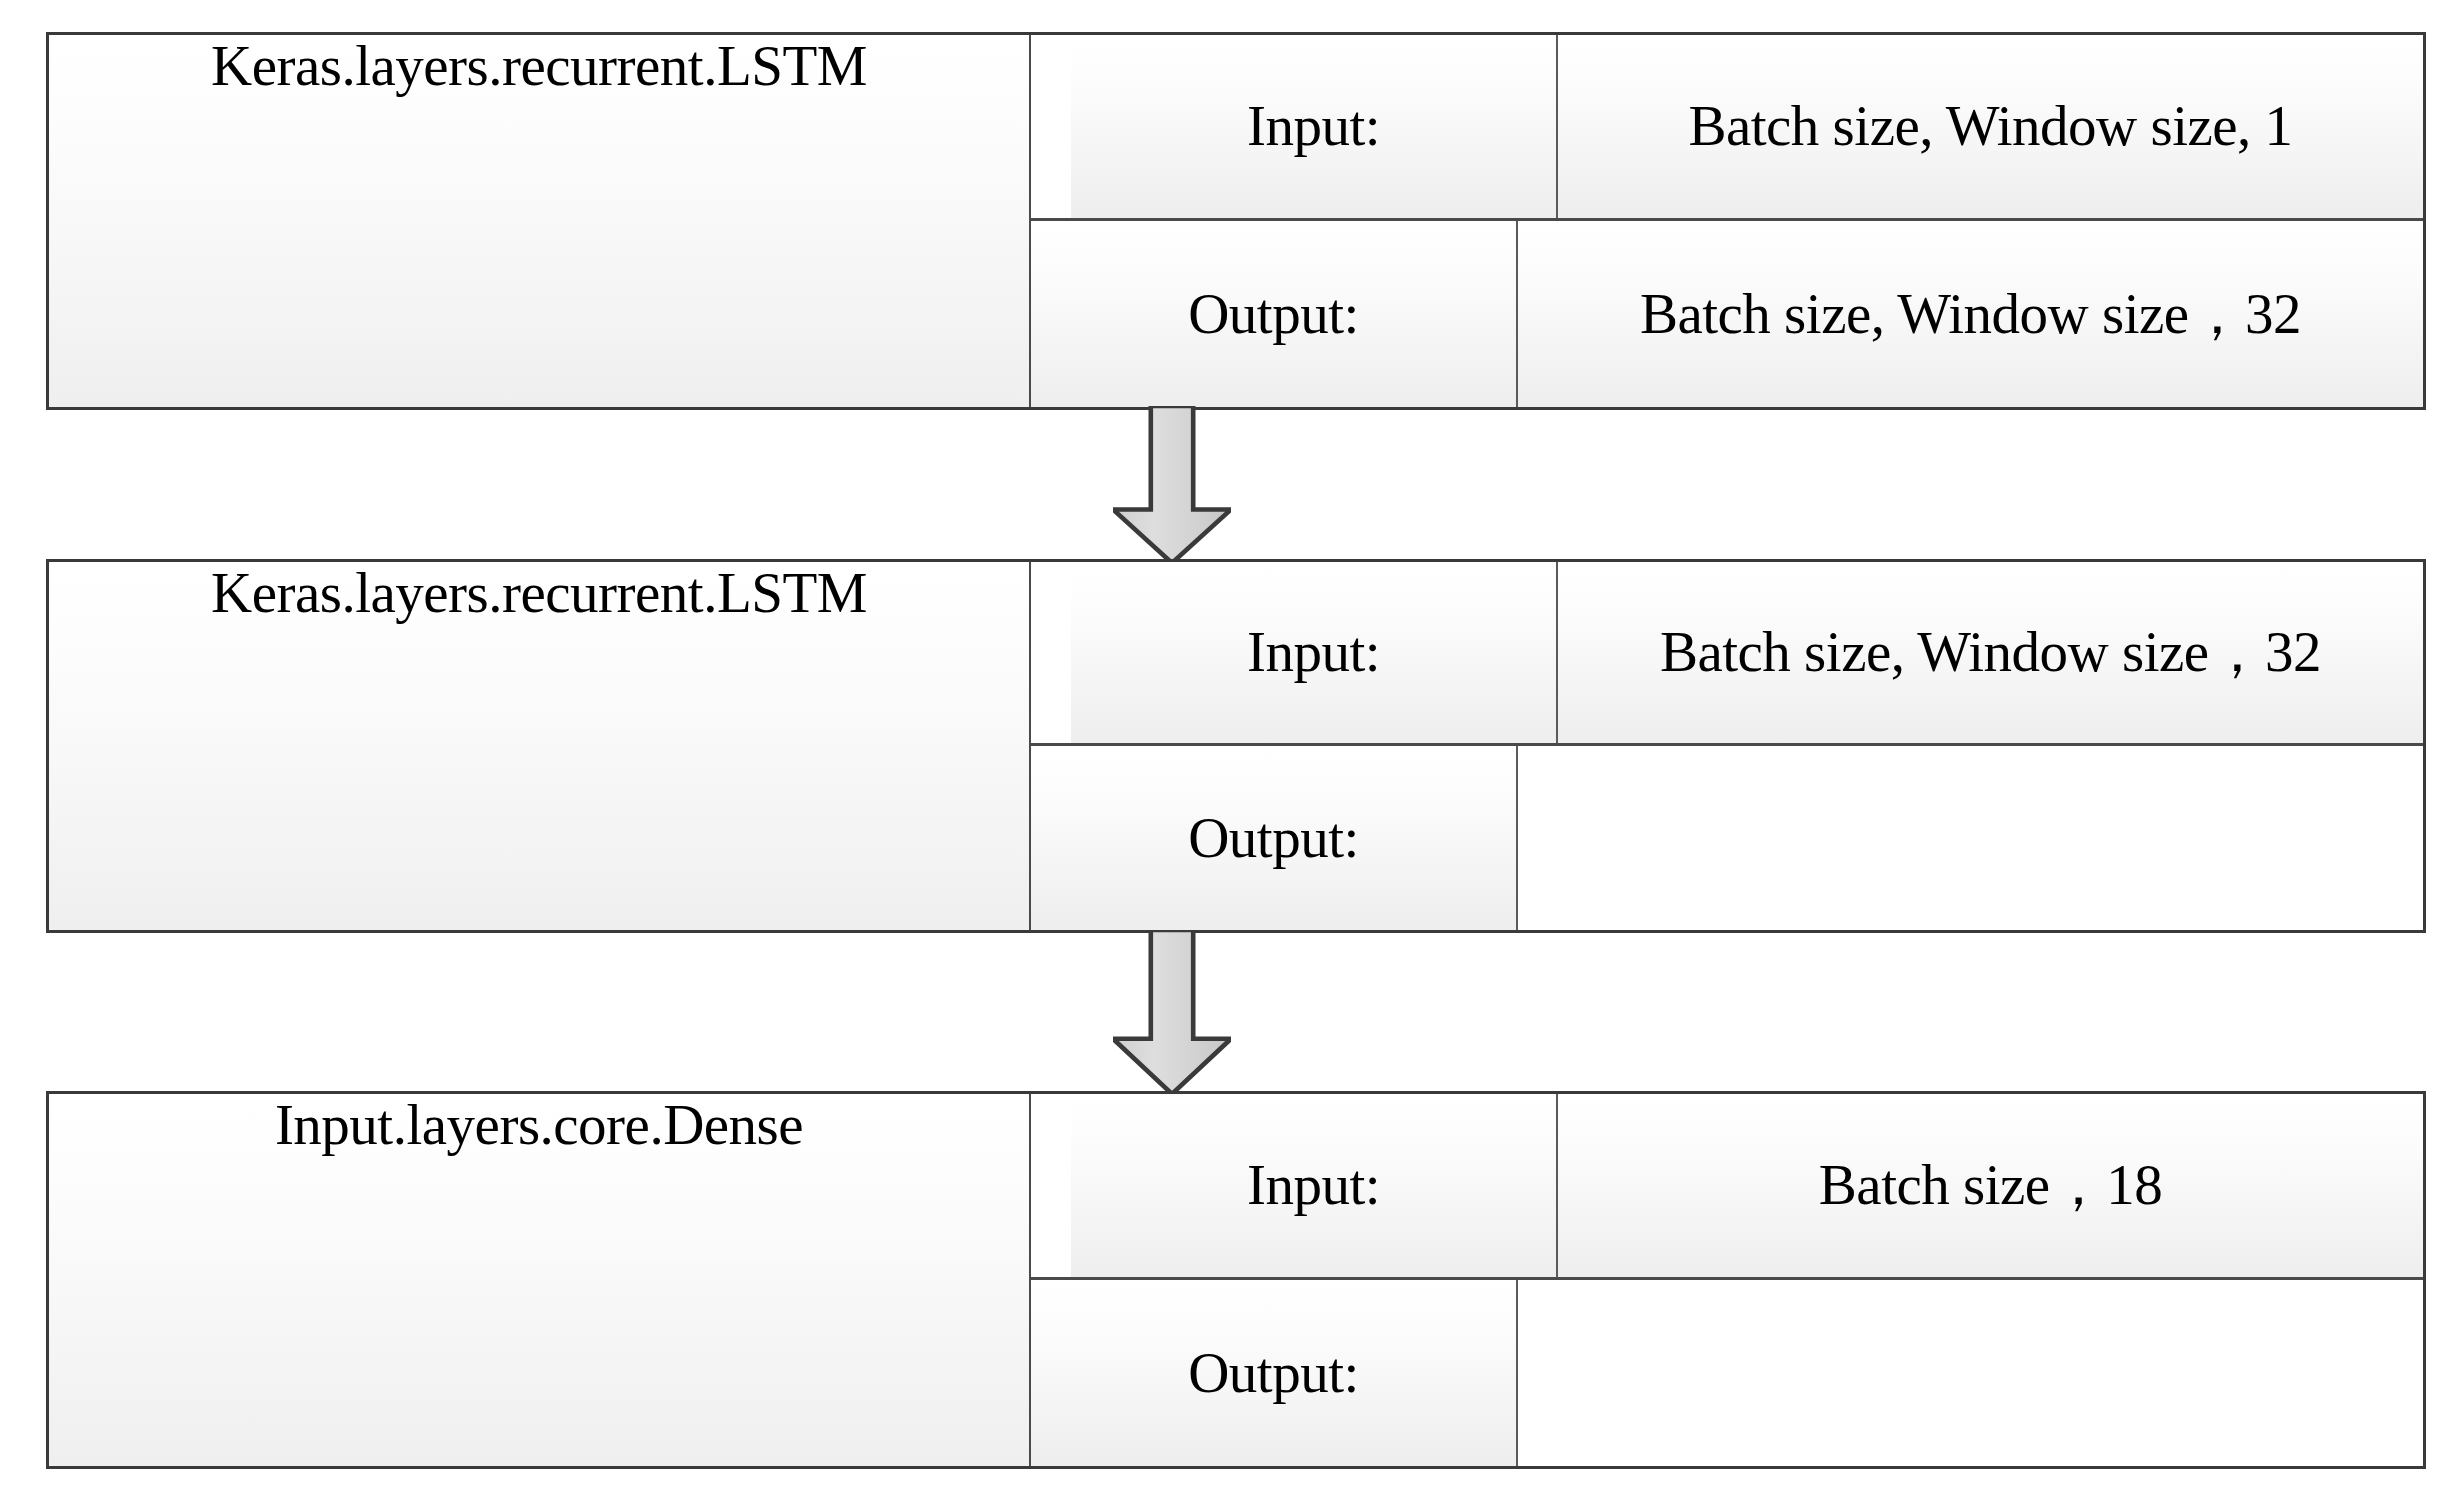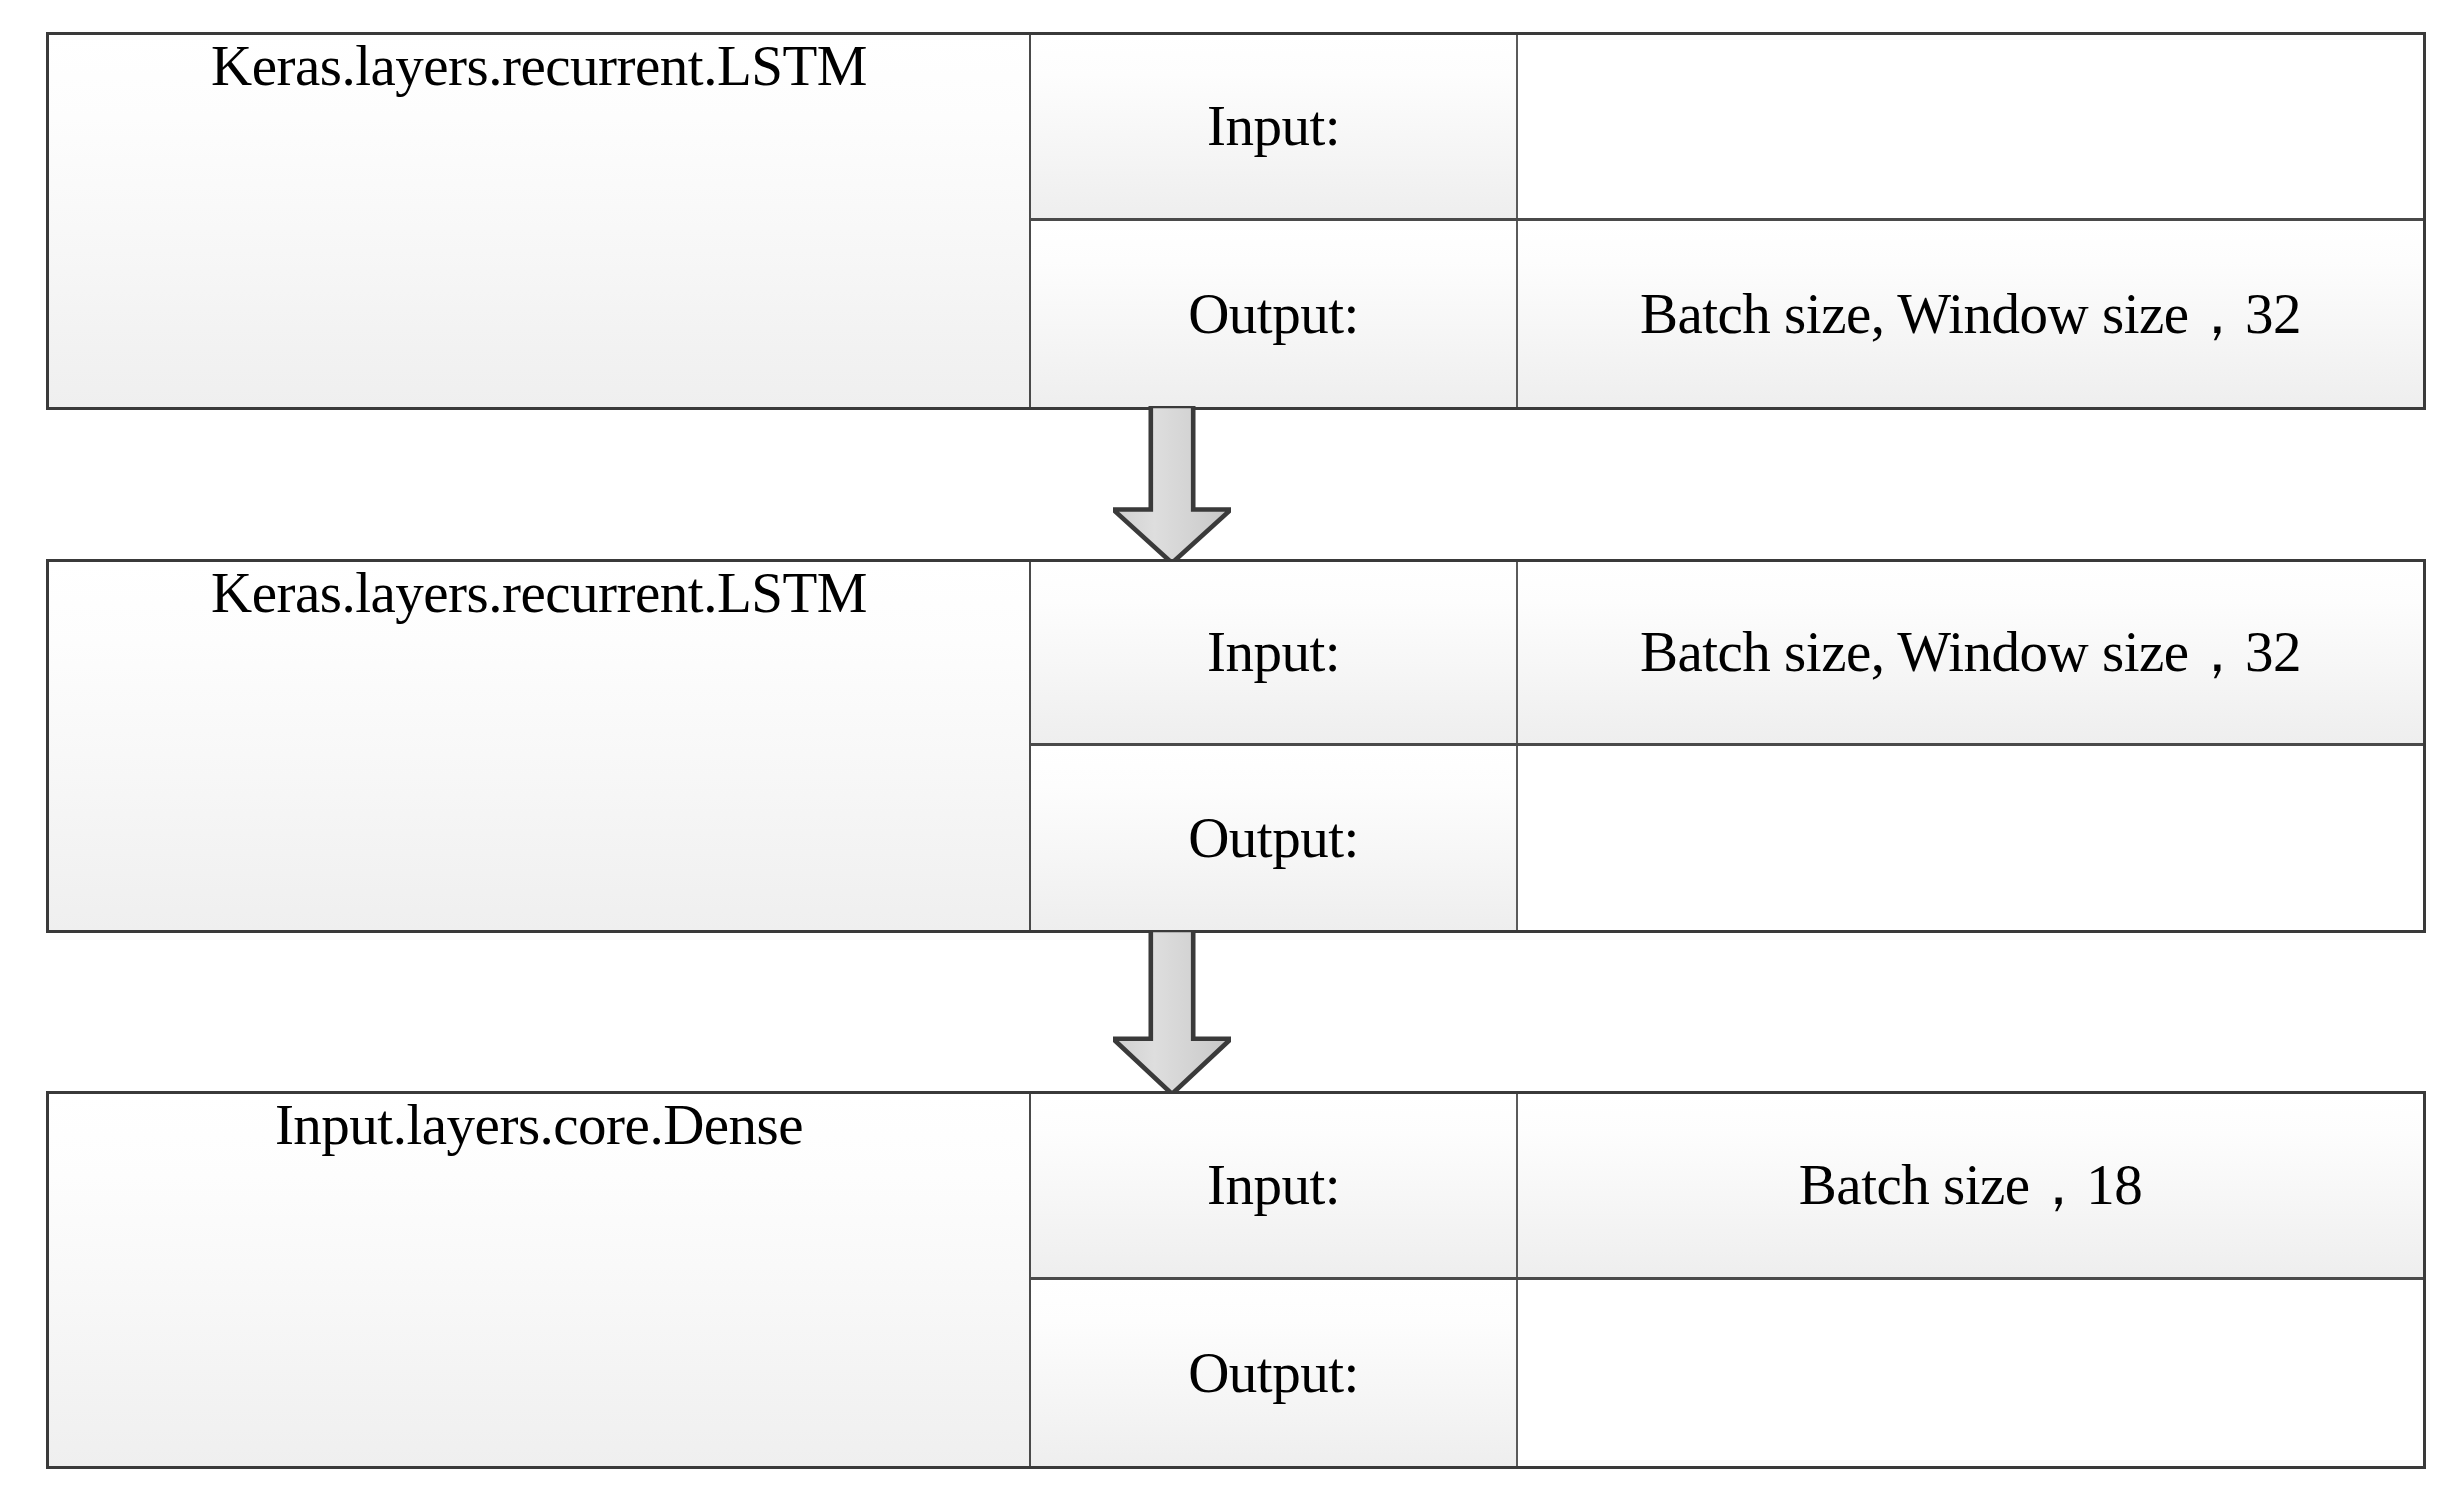--- a/index.html
+++ b/index.html
@@ -55,20 +55,21 @@
 
   .io-row {
     flex: 1 1 50%;
     display: flex;
     flex-direction: row;
     min-height: 0;
   }
 
   .io-row.row-top {
     border-bottom: 3.7px solid #4a4a4a;
+    padding-left: 40px;
   }
 
   .io-label-cell {
     width: 487px;
     flex: 0 0 487px;
     display: flex;
     align-items: center;
     justify-content: center;
     border-right: 2.8px solid #5a5a5a;
     background: linear-gradient(to bottom, #ffffff 0%, #fdfdfd 22%, #f6f6f6 60%, #eeeeee 100%);
@@ -117,20 +118,23 @@
 <div id="diagram">
 
   <div class="layer-block" id="block-1">
     <div class="block-name-cell">
       <span class="block-name-text">Keras.layers.recurrent.LSTM</span>
     </div>
     <div class="block-io">
       <div class="io-row row-top">
         <div class="io-label-cell">
           <span class="io-label-text">Input:</span>
+        </div>
+        <div class="io-value-cell">
+          <span class="io-value-text">Batch size, Window size, 1</span>
         </div>
       </div>
       <div class="io-row row-bottom">
         <div class="io-label-cell">
           <span class="io-label-text">Output:</span>
         </div>
         <div class="io-value-cell">
           <span class="io-value-text">Batch size, Window size，32</span>
         </div>
       </div>

